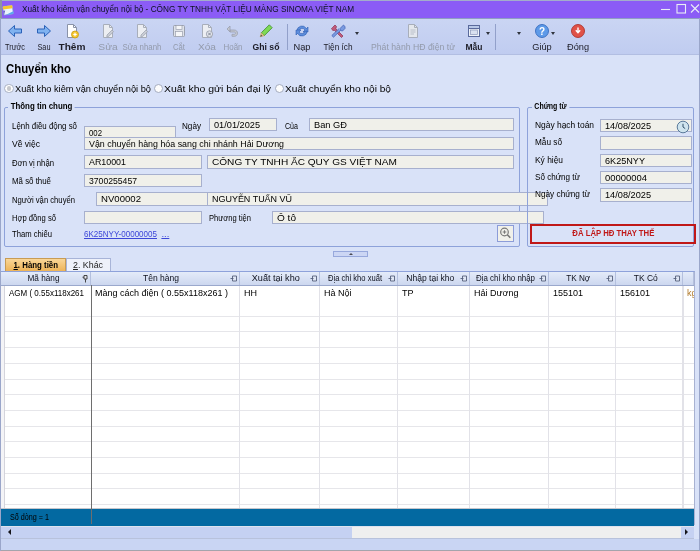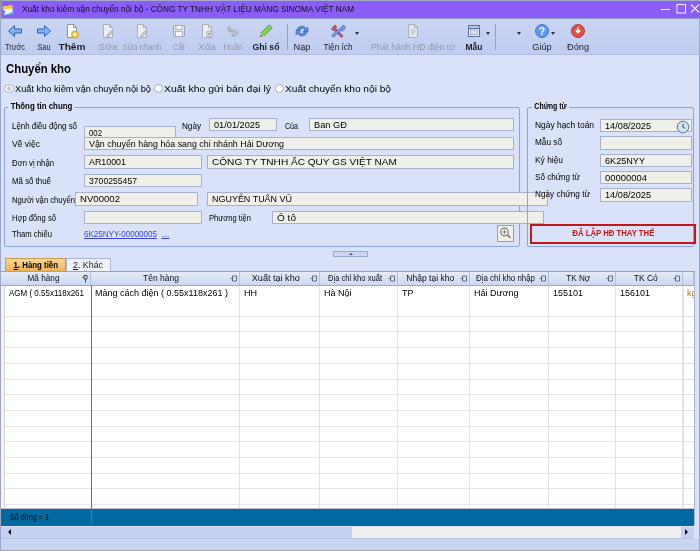--- a/index.html
+++ b/index.html
@@ -238,21 +238,21 @@
 <div class="finput" style="left:84px;top:136.8px;width:430px"><span tw="195" style="transform-origin: 0px 50%; transform: scaleX(0.932666);">Vận chuyển hàng hóa sang chi nhánh Hải Dương</span></div>
 
 <div class="flabel" style="left: 12px; top: 156.5px; transform-origin: 0px 50%; transform: scaleX(0.813067);" tw="42">Đơn vị nhận</div>
 <div class="finput" style="left:84px;top:155.3px;width:118px"><span tw="37" style="transform-origin: 0px 50%; transform: scaleX(0.933754);">AR10001</span></div>
 <div class="finput" style="left:207px;top:155.3px;width:307px"><span tw="185" style="transform-origin: 0px 50%; transform: scaleX(1.06084);">CÔNG TY TNHH ẮC QUY GS VIỆT NAM</span></div>
 
 <div class="flabel" style="left: 12px; top: 175px; transform-origin: 0px 50%; transform: scaleX(0.829787);" tw="39">Mã số thuế</div>
 <div class="finput" style="left:84px;top:173.8px;width:118px"><span tw="48" style="transform-origin: 0px 50%; transform: scaleX(0.908338);">3700255457</span></div>
 
 <div class="flabel" style="left: 12px; top: 193.5px; transform-origin: 0px 50%; transform: scaleX(0.806884);" tw="63">Người vận chuyển</div>
-<div class="finput" style="left:75px;top:192.3px;width:123px"><span tw="40" style="transform-origin: 0px 50%; transform: scaleX(1.00946);">NV00002</span></div>
+<div class="finput" style="left:96px;top:192.3px;width:123px"><span tw="40" style="transform-origin: 0px 50%; transform: scaleX(1.00946);">NV00002</span></div>
 <div class="finput" style="left:207px;top:192.3px;width:341px"><span tw="80" style="transform-origin: 0px 50%; transform: scaleX(0.943257);">NGUYỄN TUẤN VŨ</span></div>
 
 <div class="flabel" style="left: 12px; top: 212px; transform-origin: 0px 50%; transform: scaleX(0.802508);" tw="44">Hợp đồng số</div>
 <div class="finput" style="left:84px;top:210.8px;width:118px"></div>
 <div class="flabel" style="left: 208.5px; top: 212px; transform-origin: 0px 50%; transform: scaleX(0.796444);" tw="42">Phương tiện</div>
 <div class="finput" style="left:272px;top:210.8px;width:272px"><span tw="19" style="transform-origin: 0px 50%; transform: scaleX(1.05831);">Ô tô</span></div>
 
 <div class="flabel" style="left: 12px; top: 228px; transform-origin: 0px 50%; transform: scaleX(0.805792);" tw="40">Tham chiếu</div>
 <div class="link" style="left: 84px; top: 227.5px; transform-origin: 0px 50%; transform: scaleX(0.84607);" tw="73">6K25NYY-00000005</div>
 <div class="link" style="left:161.4px;top:227.5px">...</div>

